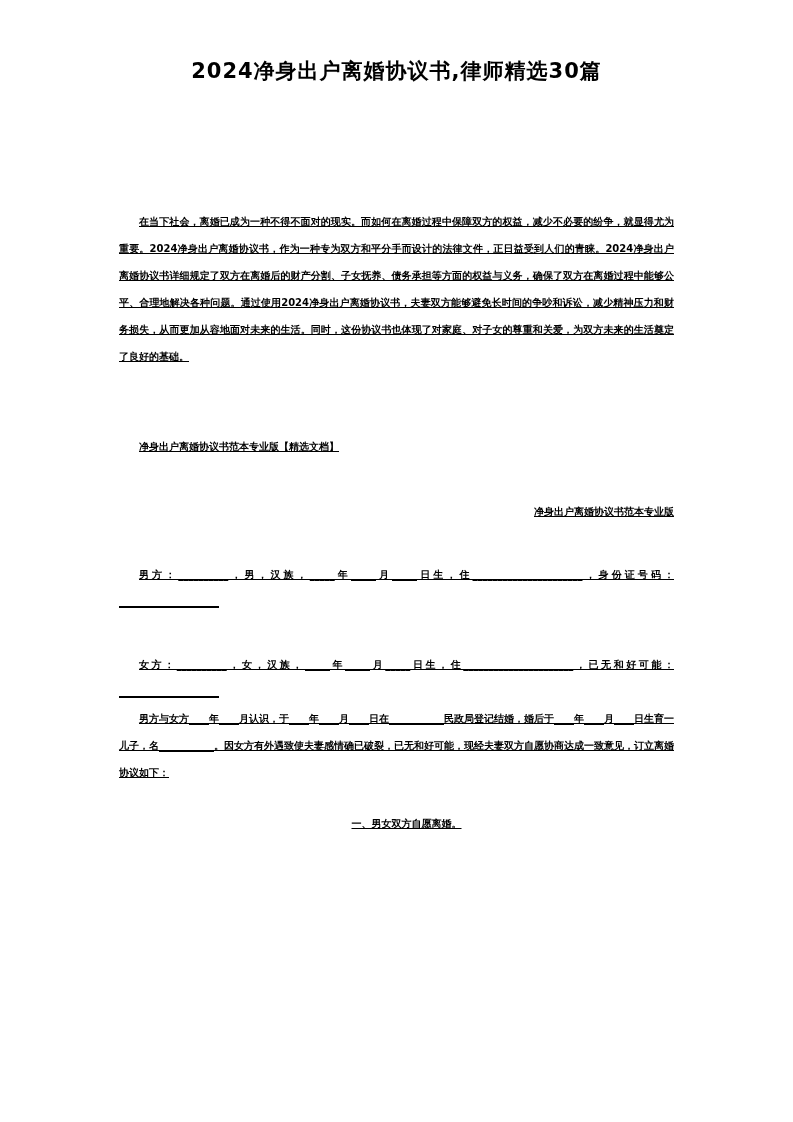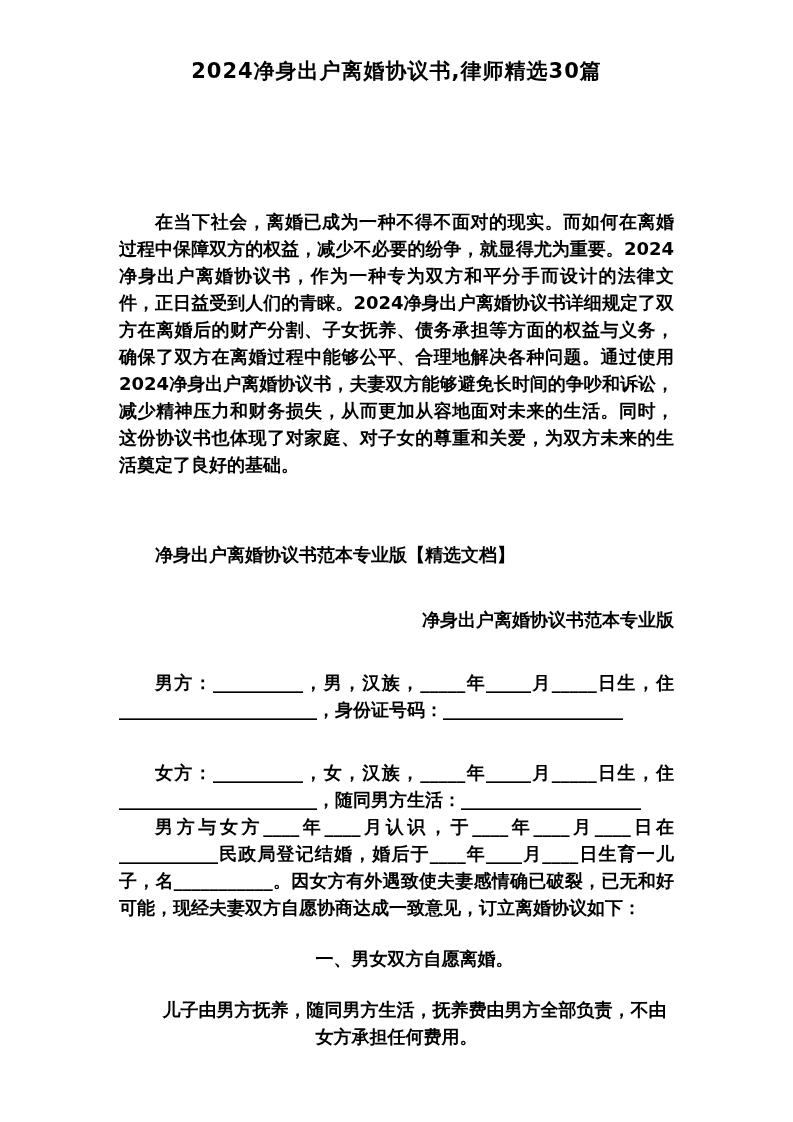--- a/index.html
+++ b/index.html
@@ -21,25 +21,26 @@
   }
   .doc-title {
     text-align: center;
     font-size: 21px;
     font-weight: bold;
     letter-spacing: 1px;
     margin: 0 0 0 0;
     line-height: 1.3;
   }
   .para {
-    font-size: 18px;
+    font-size: 10px;
     font-weight: bold;
     line-height: 27px;
     text-align: justify;
     margin: 0;
+    text-decoration: underline;
   }
   .indent {
     text-indent: 2em;
   }
   .intro {
     margin-top: 123px;
   }
   .section-heading {
     margin-top: 63px;
     text-align: left;
@@ -66,22 +67,21 @@
   <h1 class="doc-title">2024净身出户离婚协议书,律师精选30篇</h1>
 
   <p class="para indent intro">在当下社会，离婚已成为一种不得不面对的现实。而如何在离婚过程中保障双方的权益，减少不必要的纷争，就显得尤为重要。2024净身出户离婚协议书，作为一种专为双方和平分手而设计的法律文件，正日益受到人们的青睐。2024净身出户离婚协议书详细规定了双方在离婚后的财产分割、子女抚养、债务承担等方面的权益与义务，确保了双方在离婚过程中能够公平、合理地解决各种问题。通过使用2024净身出户离婚协议书，夫妻双方能够避免长时间的争吵和诉讼，减少精神压力和财务损失，从而更加从容地面对未来的生活。同时，这份协议书也体现了对家庭、对子女的尊重和关爱，为双方未来的生活奠定了良好的基础。</p>
 
   <p class="para indent section-heading">净身出户离婚协议书范本专业版【精选文档】</p>
 
   <p class="para indent section-subheading">净身出户离婚协议书范本专业版</p>
 
   <p class="para indent party-block">男方：__________，男，汉族，_____年_____月_____日生，住______________________，身份证号码：____________________</p>
 
-  <p class="para indent party-block">女方：__________，女，汉族，_____年_____月_____日生，住______________________，随同男方生活：____________________</p>
+  <p class="para indent party-block">女方：__________，女，汉族，_____年_____月_____日生，住______________________，已无和好可能：____________________</p>
 
   <p class="para indent marriage-para">男方与女方____年____月认识，于____年____月____日在___________民政局登记结婚，婚后于____年____月____日生育一儿子，名___________。因女方有外遇致使夫妻感情确已破裂，已无和好可能，现经夫妻双方自愿协商达成一致意见，订立离婚协议如下：</p>
 
   <p class="para indent clause">一、男女双方自愿离婚。</p>
 
 
-  <p class="para indent clause">儿子由男方抚养，随同男方生活，抚养费由男方全部负责，不由女方承担任何费用。</p>
 
 </div>
 
 </body></html>

